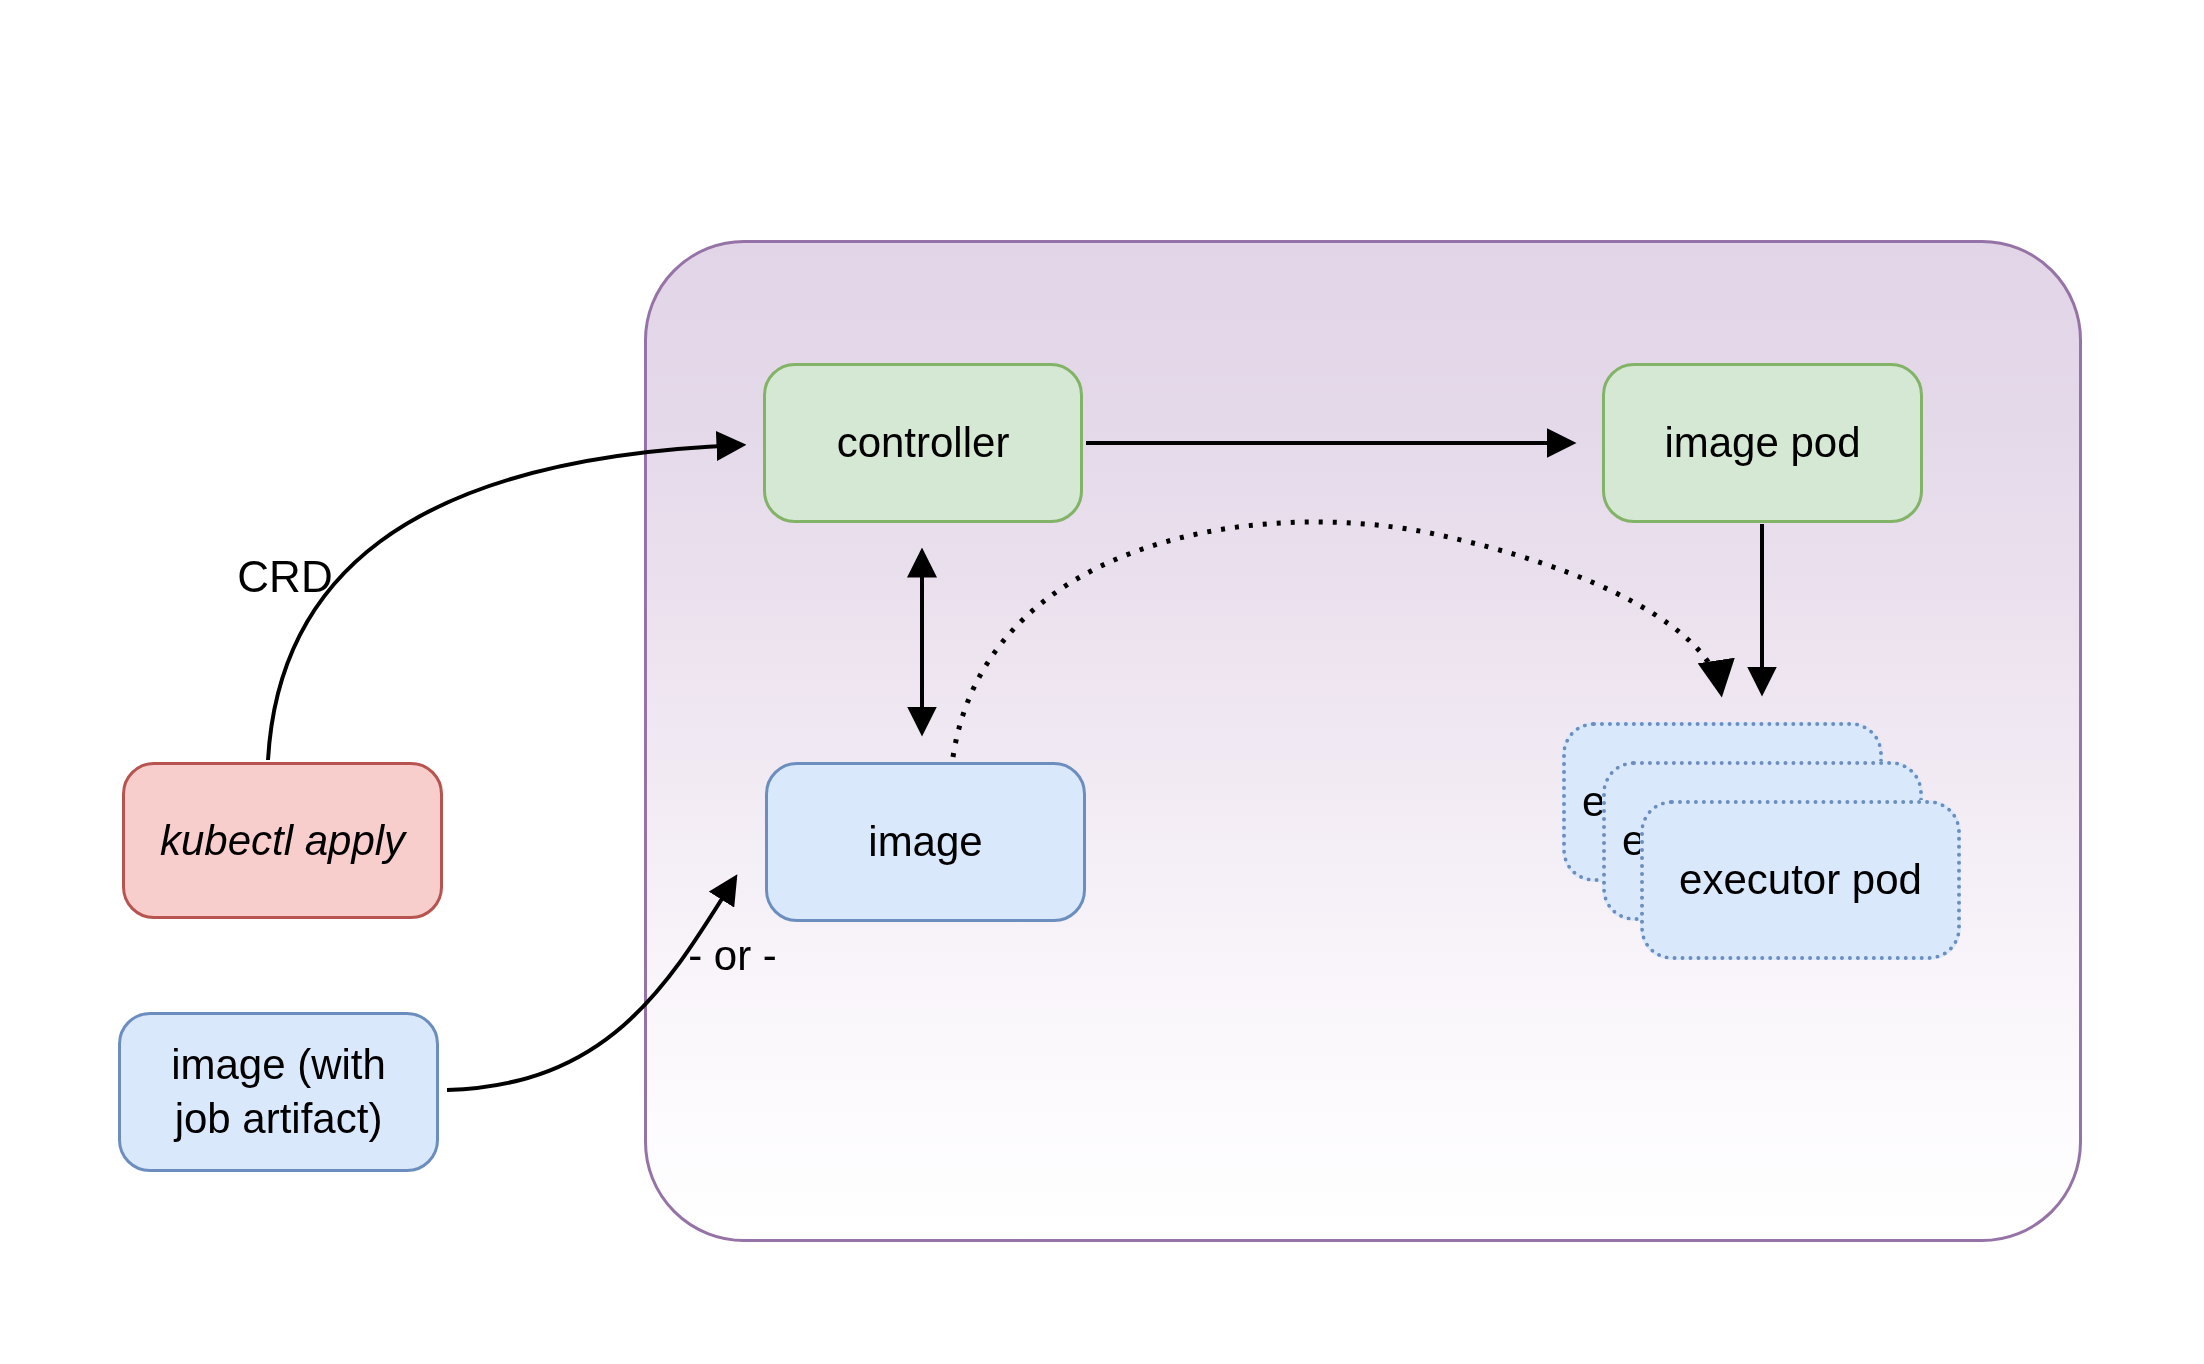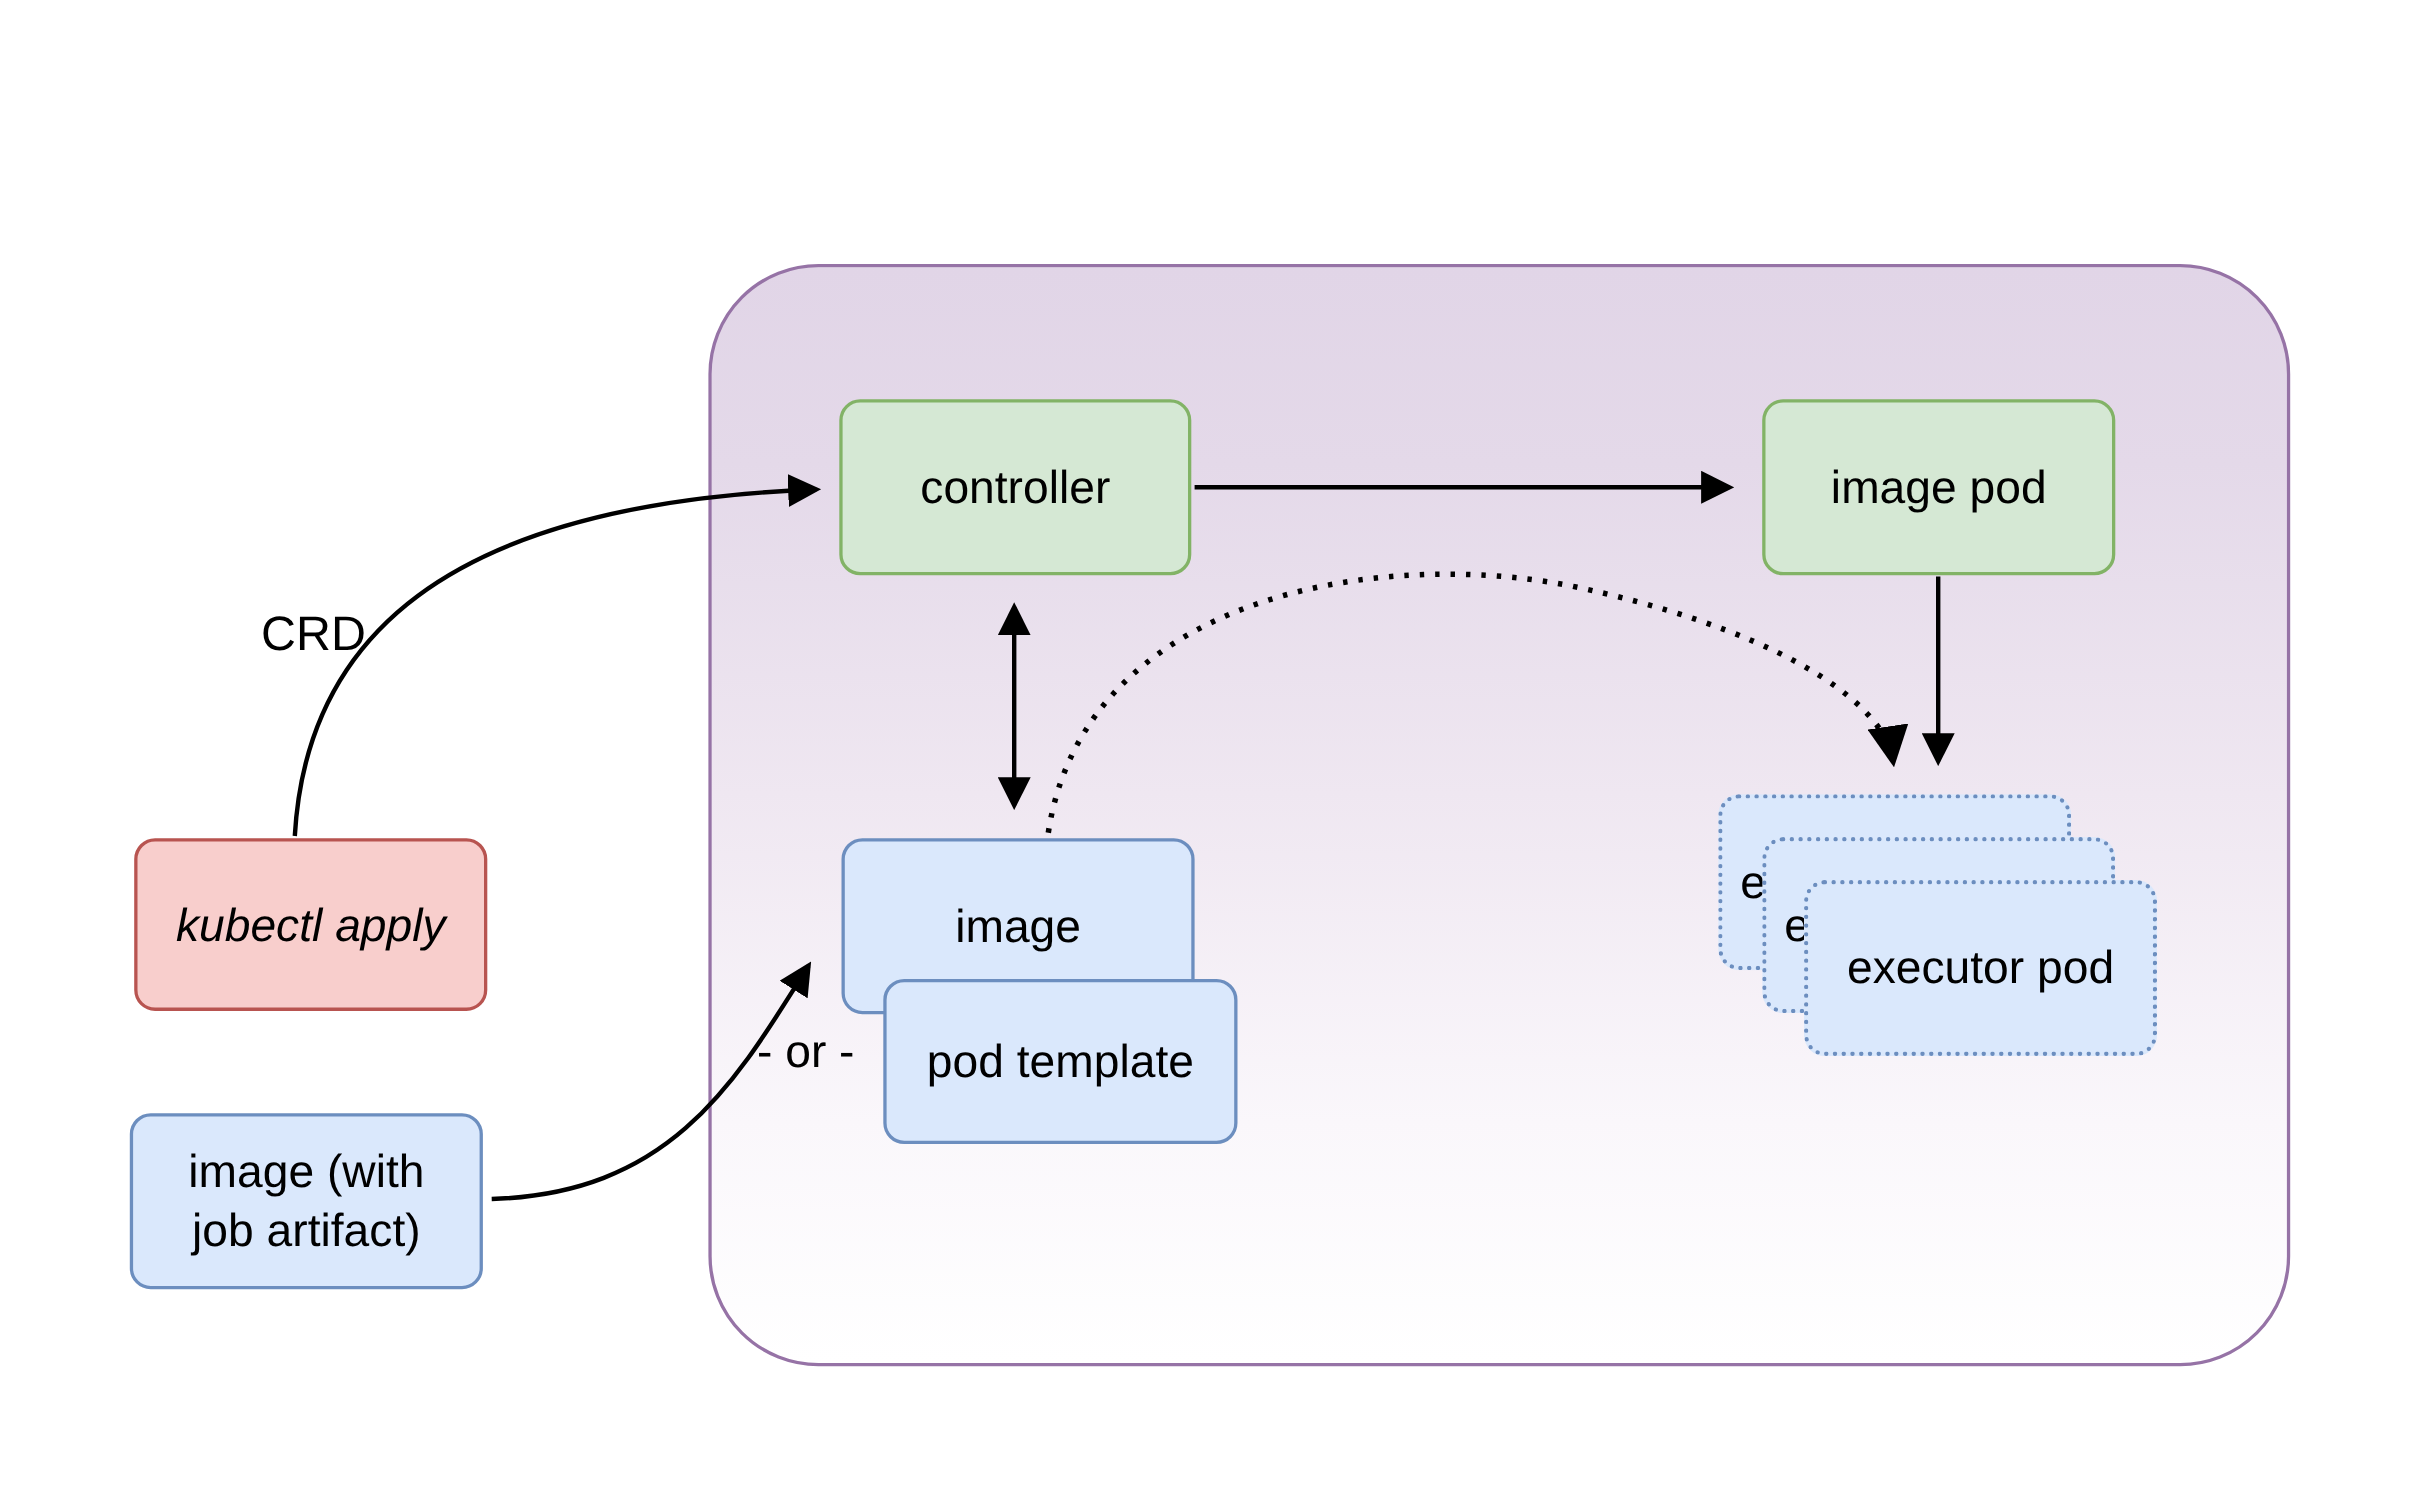--- a/index.html
+++ b/index.html
@@ -40,21 +40,21 @@
     line-height: 56px;
     white-space: nowrap;
   }
 
   
   .node {
     display: flex;
     align-items: center;
     justify-content: center;
     box-sizing: border-box;
-    border-radius: 19px;
+    border-radius: 32px;
     font-size: 42px;
     color: #000000;
     text-align: center;
     line-height: 1.28;
   }
   .node.green {
     background: #d5e8d4;
     border: 3px solid #82b366;
   }
   .node.red {
@@ -128,23 +128,20 @@
     <span>
       <span style="display:block">image (with</span>
       <span style="display:block">job artifact)</span>
     </span>
   </div>
 
   <div class="abs node blue" id="image-node">
     <span>image</span>
   </div>
 
-  <div class="abs node blue" id="pod-template">
-    <span>pod template</span>
-  </div>
 
   <div class="abs node blue-dotted label-left" id="executor-back">
     <span>executor pod</span>
   </div>
   <div class="abs node blue-dotted label-left" id="executor-middle">
     <span>executor pod</span>
   </div>
   <div class="abs node blue-dotted" id="executor-front">
     <span>executor pod</span>
   </div>

